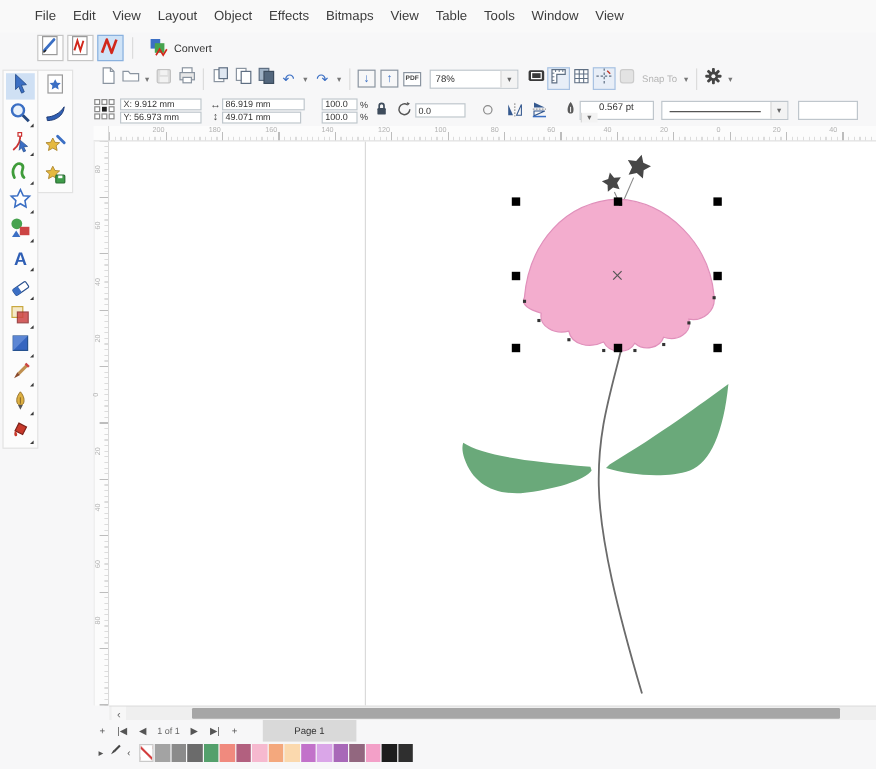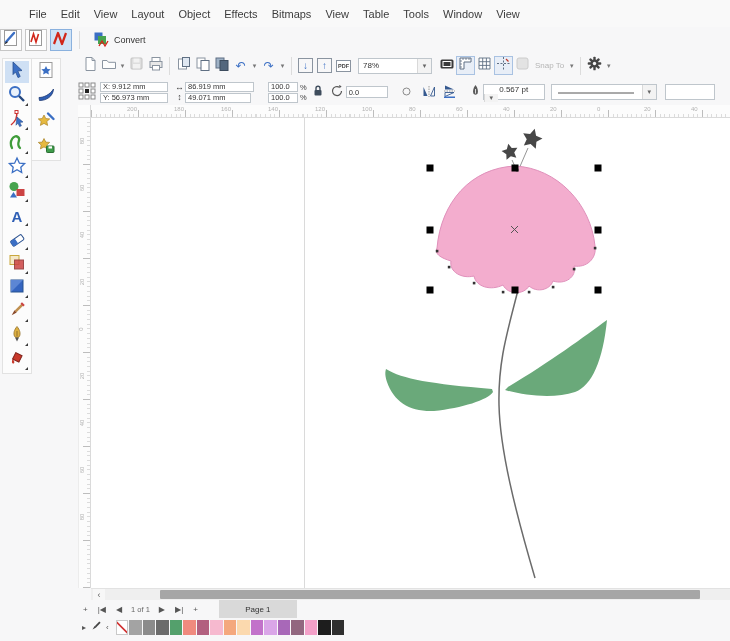--- a/index.html
+++ b/index.html
@@ -5,21 +5,21 @@
   html,body{margin:0;padding:0;}
   body{width:730px;height:641px;position:relative;background:#f7f7f8;
        font-family:"Liberation Sans",sans-serif;overflow:hidden;color:#3c3c3c;}
 
   
   .menubar{position:absolute;top:0;left:0;right:0;height:27px;display:flex;
            align-items:center;gap:14px;padding-left:29px;font-size:11px;background:#f9f9f9;}
   .menu-item{cursor:default;}
 
   
-  .ctbar{position:absolute;top:27px;left:0;height:26px;display:flex;align-items:center;gap:3px;}
+  .ctbar{position:absolute;top:27px;left:0;height:26px;display:flex;align-items:center;gap:3px;padding-left:31px;}
   .tbtn{width:22px;height:22px;display:flex;align-items:center;justify-content:center;
         border:1px solid transparent;box-sizing:border-box;background:transparent;}
   .tbtn.framed{border-color:#c6c6c6;background:#fdfdfd;}
   .tbtn.active{background:#cfe3f7;border-color:#8ab1de;}
   .vsep{width:1px;height:18px;background:#dcdcdc;margin:0 4px;}
   .convert-btn{display:flex;align-items:center;gap:4px;height:22px;padding:0 6px;font-size:9px;color:#333;}
 
   
   .stdbar{position:absolute;top:52px;left:0;right:0;height:27px;display:flex;align-items:center;padding-left:80px;}
   .sbtn{width:19px;height:19px;display:flex;align-items:center;justify-content:center;flex:none;}

